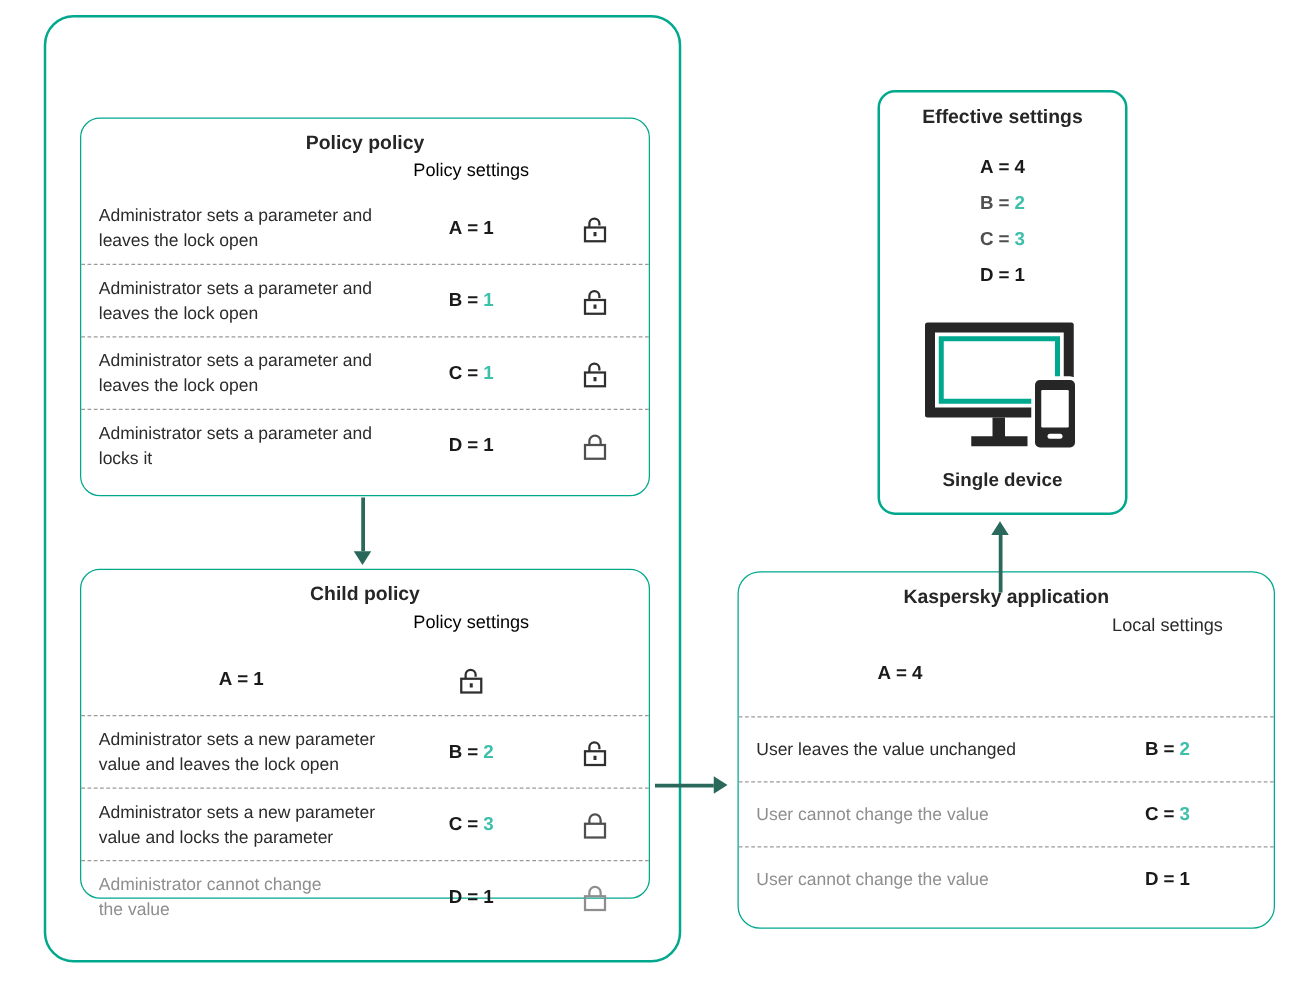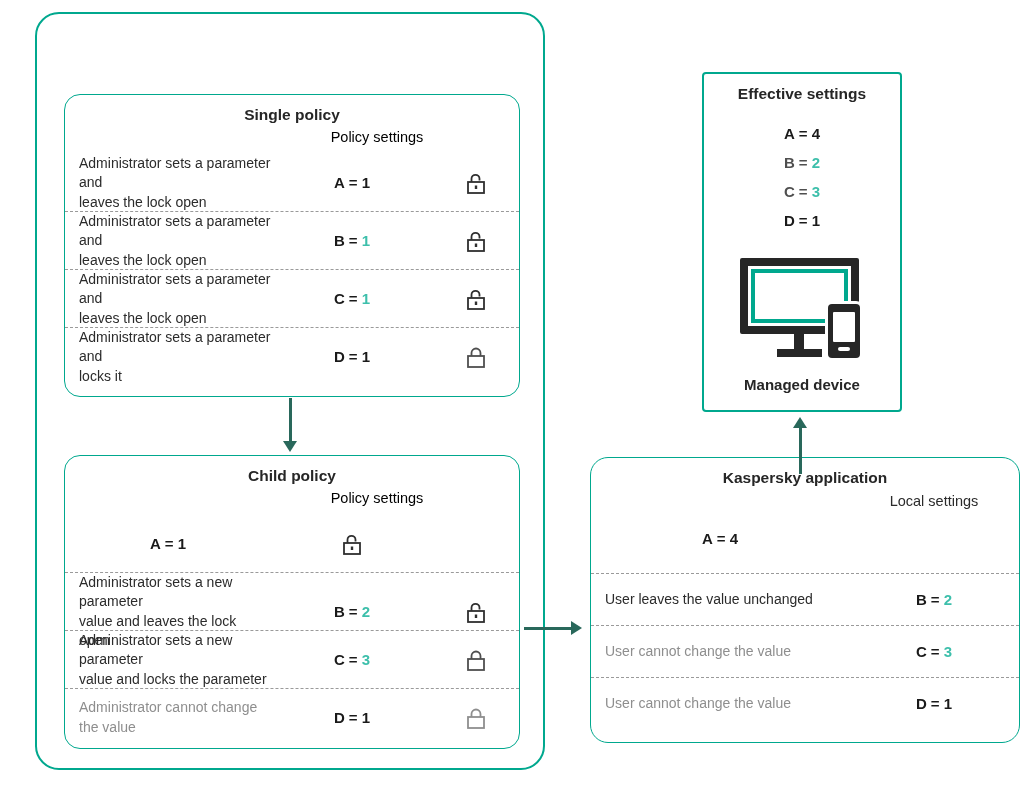--- a/index.html
+++ b/index.html
@@ -7,28 +7,28 @@
     font-family:"Liberation Sans",sans-serif;color:#262626;overflow:hidden;}
 
   
   .tealbox{position:absolute;border:2px solid #00A88E;border-radius:24px;background:#fff;box-sizing:border-box;}
   .innerbox{position:absolute;border:1.5px solid #00A88E;border-radius:16px;background:#fff;box-sizing:border-box;}
 
   .outer{left:35px;top:12px;width:510px;height:758px;}
   .outer-title{margin-top:30px;text-align:center;font-size:16px;font-weight:bold;letter-spacing:.2px;}
 
   .parentbox{left:27px;top:80px;width:456px;height:303px;}
-  .childbox{left:27px;top:441px;width:456px;height:294px;}
+  .childbox{left:27px;top:441px;width:456px;height:264px;}
 
   .box-title{margin-top:11px;text-align:center;font-size:15.5px;font-weight:bold;}
   .settings-label-row{display:grid;grid-template-columns:1fr 112px 86px;margin-top:5px;}
   .settings-label{grid-column:2;justify-self:center;white-space:nowrap;font-size:14.5px;color:#000000;}
 
   .rows{margin-top:9px;}
-  .prow{display:grid;grid-template-columns:1fr 112px 86px;align-items:center;height:57px;gap:25px;}
+  .prow{display:grid;grid-template-columns:1fr 112px 86px;align-items:center;height:57px;}
   .prow + .prow{border-top:1px dashed #9a9a9a;}
   .row-text{padding-left:14px;font-size:14px;line-height:1.38;white-space:pre-line;color:#2b2b2b;}
   .row-value{justify-self:center;display:flex;gap:4px;font-size:15px;font-weight:bold;color:#1a1a1a;white-space:nowrap;}
   .lock{justify-self:center;width:26px;height:26px;}
   .lock svg{display:none;}
   .lock.open svg.lock-open{display:block;color:#2f2f2f;}
   .lock.closed svg.lock-closed{display:block;}
   .lock.closed.dark svg.lock-closed{color:#4f4f4f;}
   .lock.closed.light svg.lock-closed{color:#8e8e8e;}
 
@@ -83,21 +83,21 @@
   .up-arrow .arr-line-v{left:5.5px;top:11px;height:46px;}
 </style>
 </head>
 <body>
 
 <div class="canvas">
 
   <div class="tealbox outer">
 
     <div class="innerbox parentbox">
-      <div class="box-title">Single policy</div>
+      <div class="box-title">Policy policy</div>
       <div class="settings-label-row">
         <div class="settings-label">Policy settings</div>
       </div>
       <div class="rows">
         <div class="prow">
           <div class="row-text">Administrator sets a parameter and
 leaves the lock open</div>
           <div class="row-value">
             <span>A</span>
               <span>=</span>
@@ -232,21 +232,21 @@
             <svg class="lock-closed" viewBox="0 0 26 26" width="26" height="26">
                 <rect x="5" y="12" width="16" height="11" fill="none" stroke="currentColor" stroke-width="1.8"></rect>
                 <path d="M8.5 12 V9 a4.5 4.5 0 0 1 9 0 V12" fill="none" stroke="currentColor" stroke-width="1.8"></path>
               </svg>
           </div>
         </div>
       </div>
     </div>
   </div>
 
-  <div class="tealbox effbox" style="border-radius:4px;align-items:center;">
+  <div class="tealbox effbox" style="border-radius:14px;align-items:center;">
     <div class="box-title">Effective settings</div>
     <div class="eff-values">
       <div class="eff-line">
         <span>A</span>
           <span>=</span>
           <span>4</span>
       </div>
       <div class="eff-line">
         <span class="dim">B</span>
           <span class="dim">=</span>
@@ -266,21 +266,21 @@
     <div class="device-icon">
       <div class="monitor"></div>
       <div class="monitor-screen"></div>
       <div class="stand-neck"></div>
       <div class="stand-base"></div>
       <div class="phone">
         <div class="phone-screen"></div>
         <div class="phone-bar"></div>
       </div>
     </div>
-    <div class="device-label">Managed device</div>
+    <div class="device-label">Single device</div>
   </div>
 
   <div class="tealbox kaspbox" style="border-radius:18px;border-width:1.5px;">
     <div class="box-title">Kaspersky application</div>
     <div class="kasp-label-row">
       <div class="kasp-label">Local settings</div>
     </div>
     <div class="krows">
       <div class="krow row-first">
         <div class="row-value">

